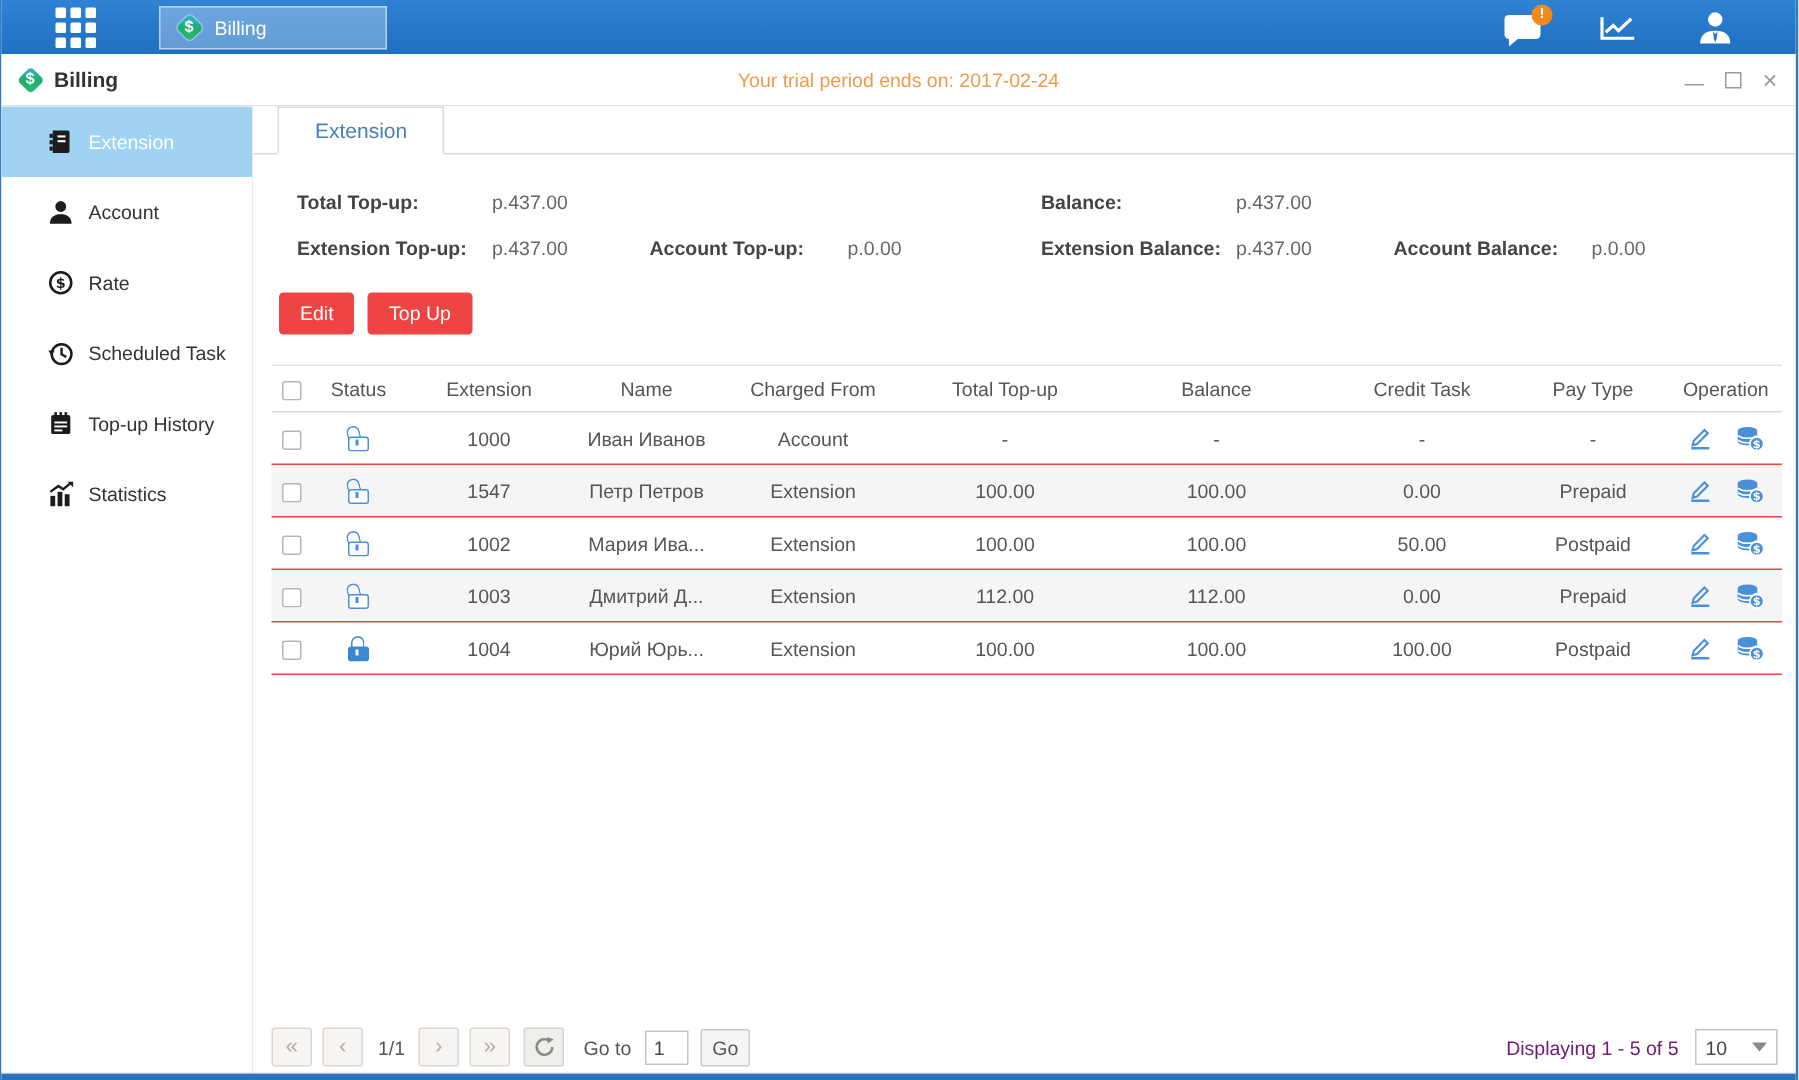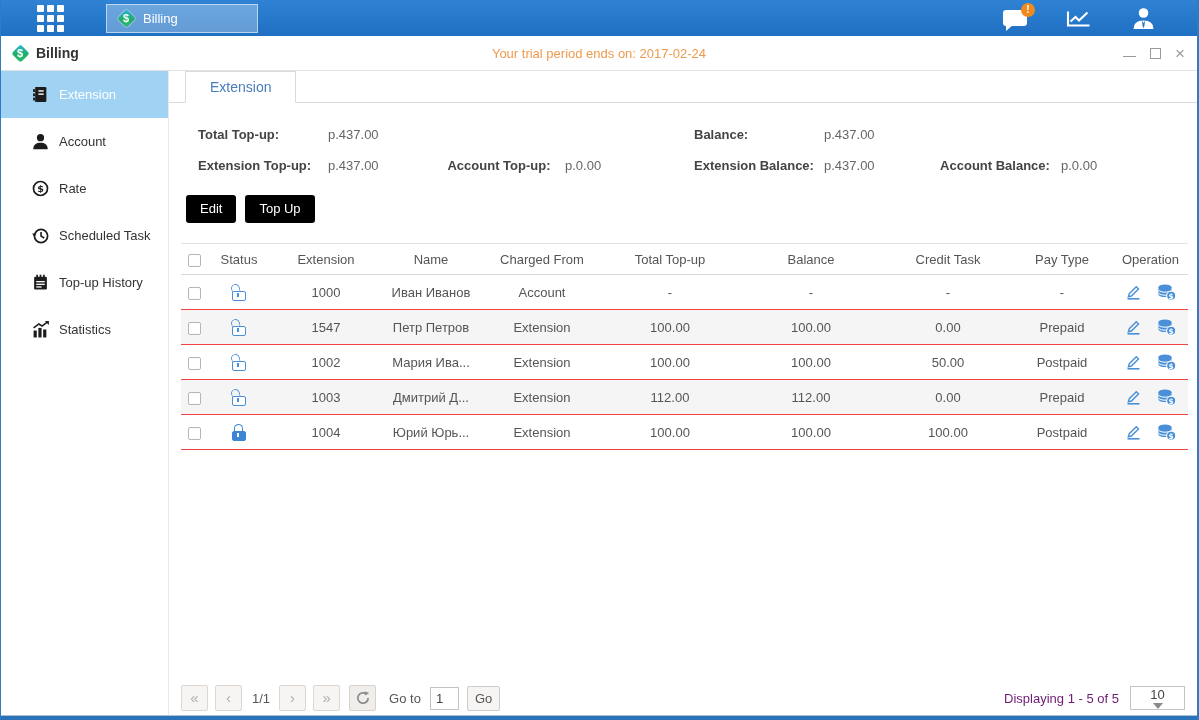--- a/index.html
+++ b/index.html
@@ -56,25 +56,25 @@
                 background:#fff; border:1px solid #dadada; border-bottom:1px solid #fff; position:relative; top:0;
                 color:#4a7dbb; font-size:14px; cursor:pointer; }
 
   
   .summary-col { position:absolute; top:48px; }
   .summary-left { left:29px; }
   .summary-right { left:525px; }
   .sum-row { display:flex; height:31px; align-items:center; }
   .sum-label { font-size:13px; font-weight:bold; color:#444; }
   .sum-val { font-size:13px; color:#666; }
-  .w-label1 { width:130px; } .w-val1 { width:105px; } .w-label2 { width:132px;text-align:center; }
+  .w-label1 { width:130px; } .w-val1 { width:105px; } .w-label2 { width:132px; }
 
   
   .actions { position:absolute; left:17px; top:124px; display:flex; gap:9px; }
-  .btn-blue { background:#000000; color:#fff; font-size:13px; height:28px; line-height:28px;
+  .btn-blue { background:#ef4444; color:#fff; font-size:13px; height:28px; line-height:28px;
               padding:0 14px; border-radius:3px; cursor:pointer; border:none; }
 
   
   .exttable { position:absolute; left:12px; top:172px; width:1007px; border-top:1px solid #e3e3e3; font-size:13px; color:#555; }
   .thead { display:flex; height:31px; align-items:center; border-bottom:1px solid #d8d8d8; color:#555; }
   .trow { display:flex; height:35px; align-items:center; border-bottom:1px solid #ef4444; }
   .tbody .trow:nth-child(even) { background:#f5f5f5; }
   .cell { text-align:center; overflow:hidden; white-space:nowrap; }
   .c-check { width:26px; } .c-status { width:64px; } .c-ext { width:110px; } .c-name { width:100px; }
   .c-charged { width:122px; } .c-topup { width:134px; } .c-balance { width:148px; } .c-credit { width:126px; }
@@ -100,21 +100,21 @@
   .pg-refresh { width:27px; height:26px; background:#f0eeea; border:1px solid #d8d2cb; border-radius:2px;
                 display:flex; align-items:center; justify-content:center; margin:0 13px 0 2px; cursor:pointer; }
   .goto-label { font-size:13px; color:#555; margin-right:9px; }
   .goto-input { width:29px; height:23px; border:1px solid #c4c4c4; font-size:13px; color:#444; text-align:left;
                 padding-left:5px; margin-right:8px; font-family:inherit; }
   .go-btn { height:25px; padding:0 7px; background:#f6f5f3; border:1px solid #ccc; border-radius:2px;
             font-size:13px; color:#555; line-height:23px; cursor:pointer; }
   .pg-right { margin-left:auto; display:flex; align-items:center; }
   .displaying { font-size:13px; color:#701a75; margin-right:11px; }
   .size-select { width:55px; height:24px; border:1px solid #c4c4c4; background:#fff; display:flex; align-items:center;
-                 padding:0 6px; cursor:pointer;flex-direction:column; }
+                 padding:0 6px; cursor:pointer; }
   .size-select .sel-val { font-size:13px; color:#444; flex:1; }
   .caret-down { width:0; height:0; border-left:5px solid transparent; border-right:5px solid transparent; border-top:6px solid #8a8a8a; }
 
   
   .frame-line { height:1px; background:#a9c2d6; }
   .frame-strip { height:4px; background:#2b73b9; }
 </style>
 </head>
 <body>
 

